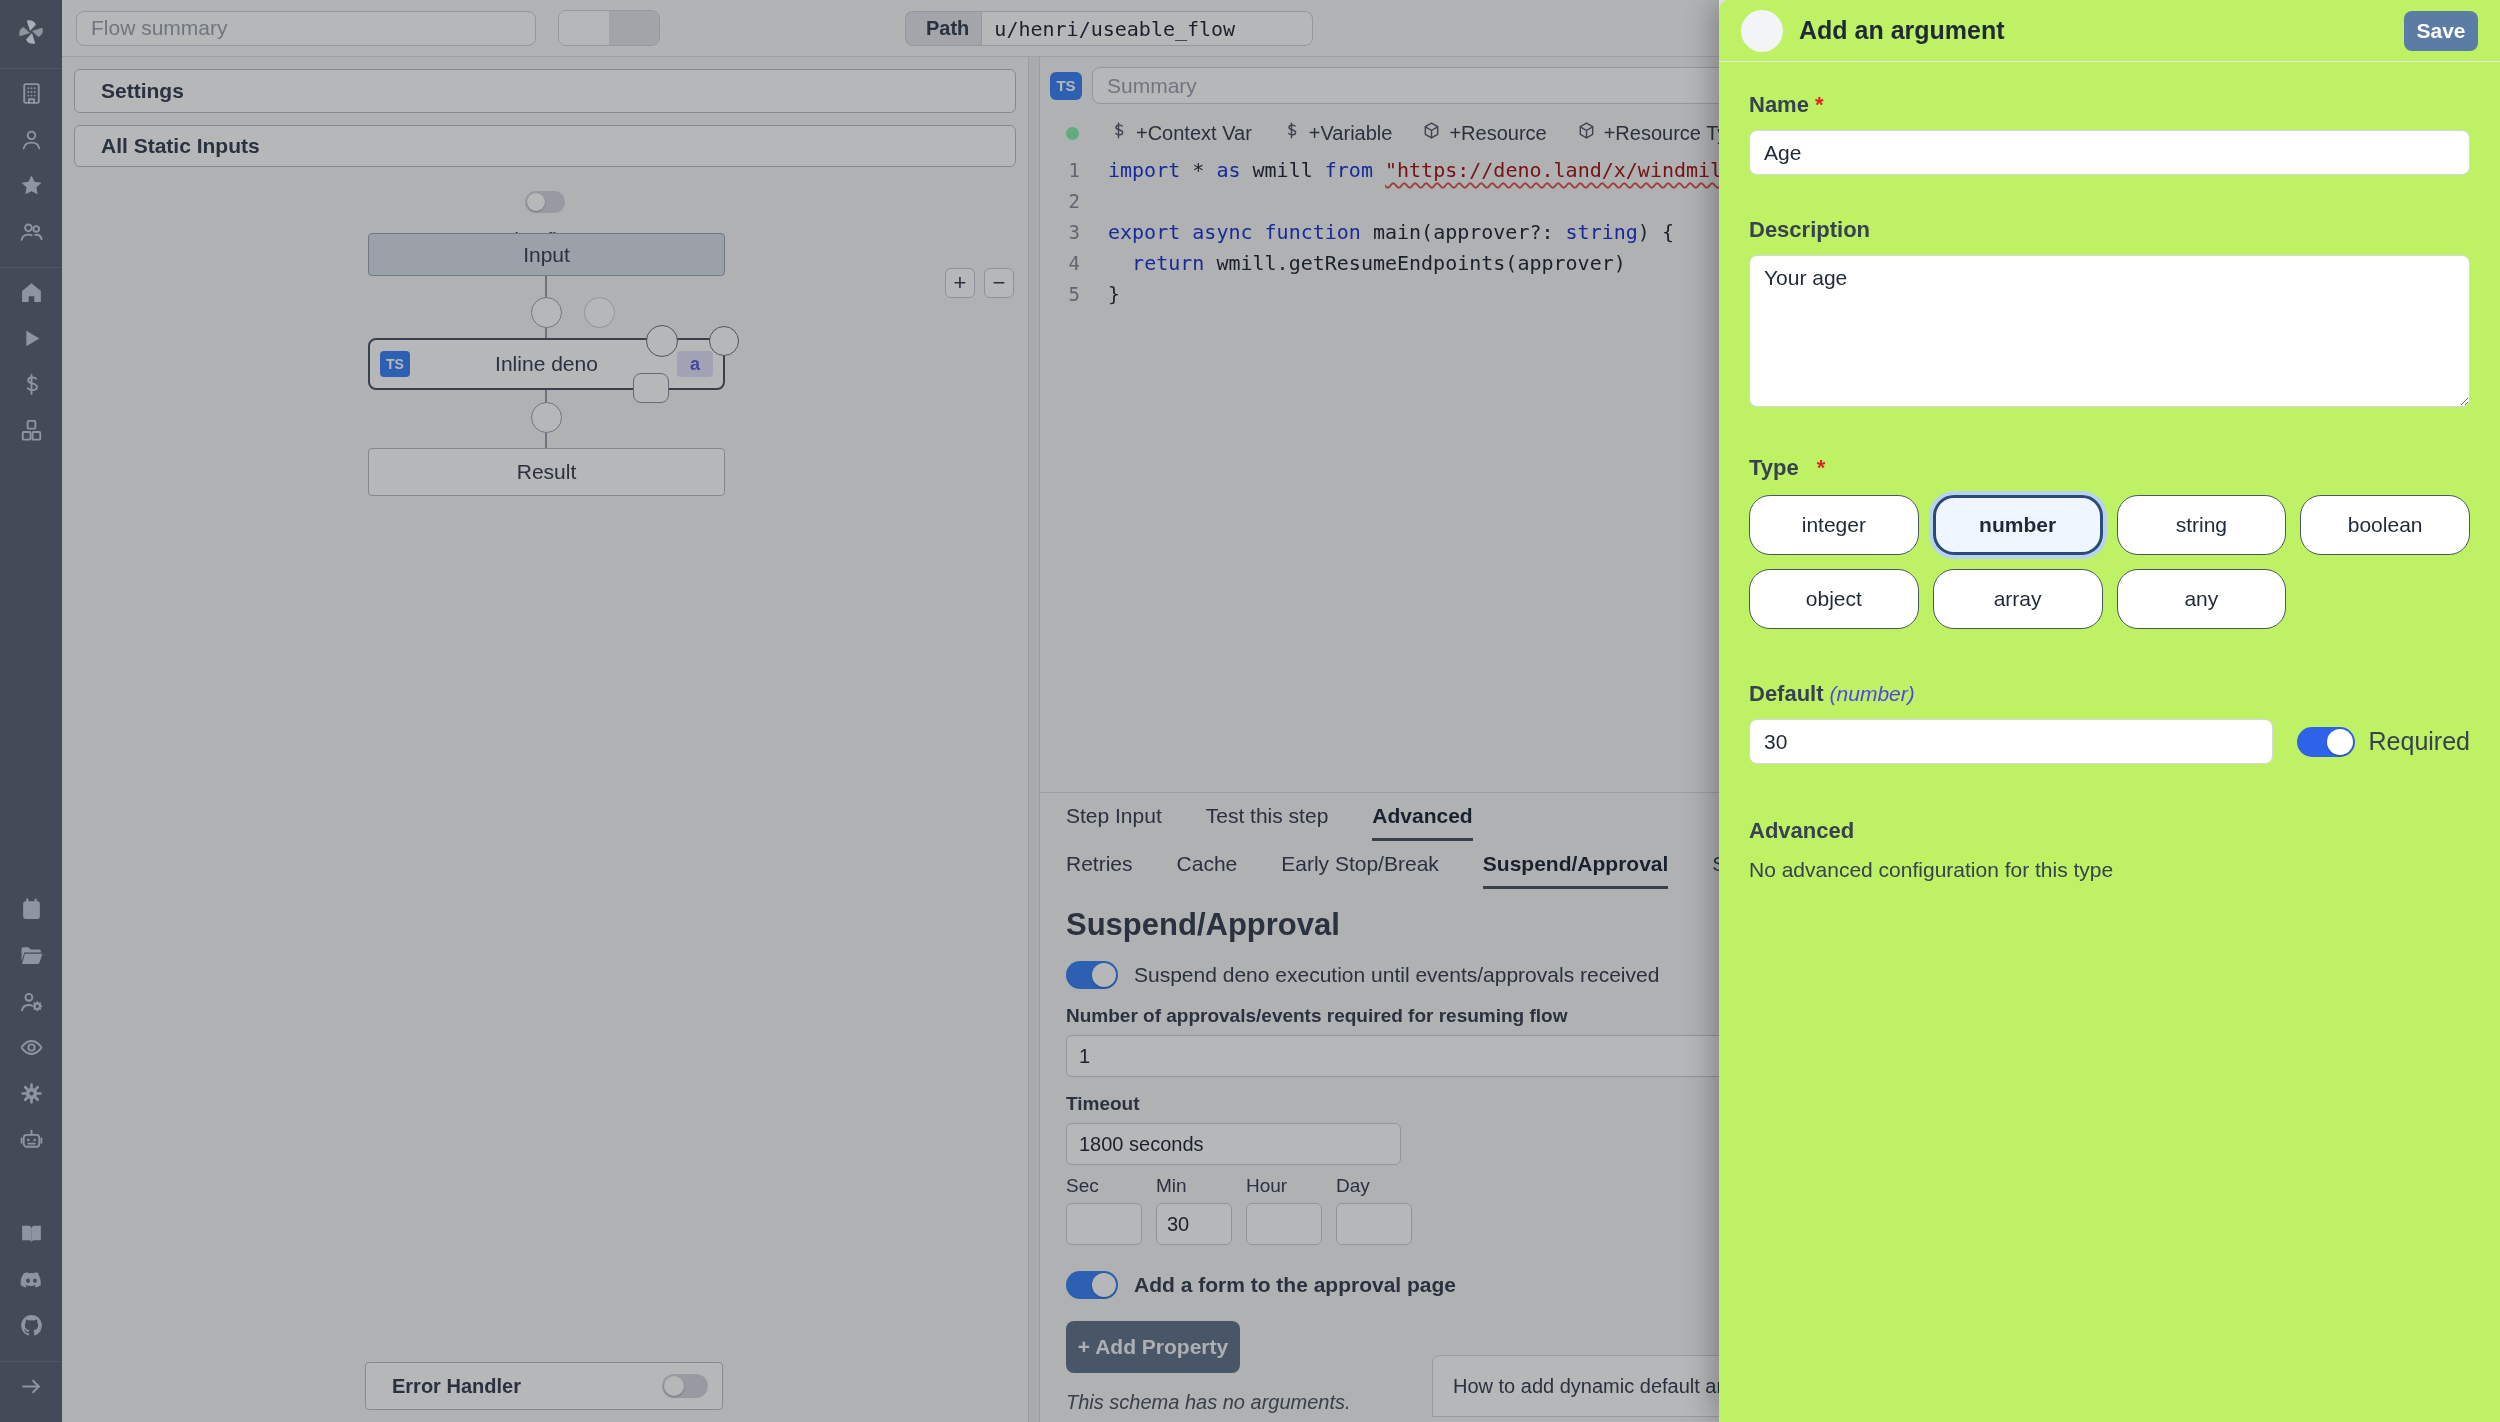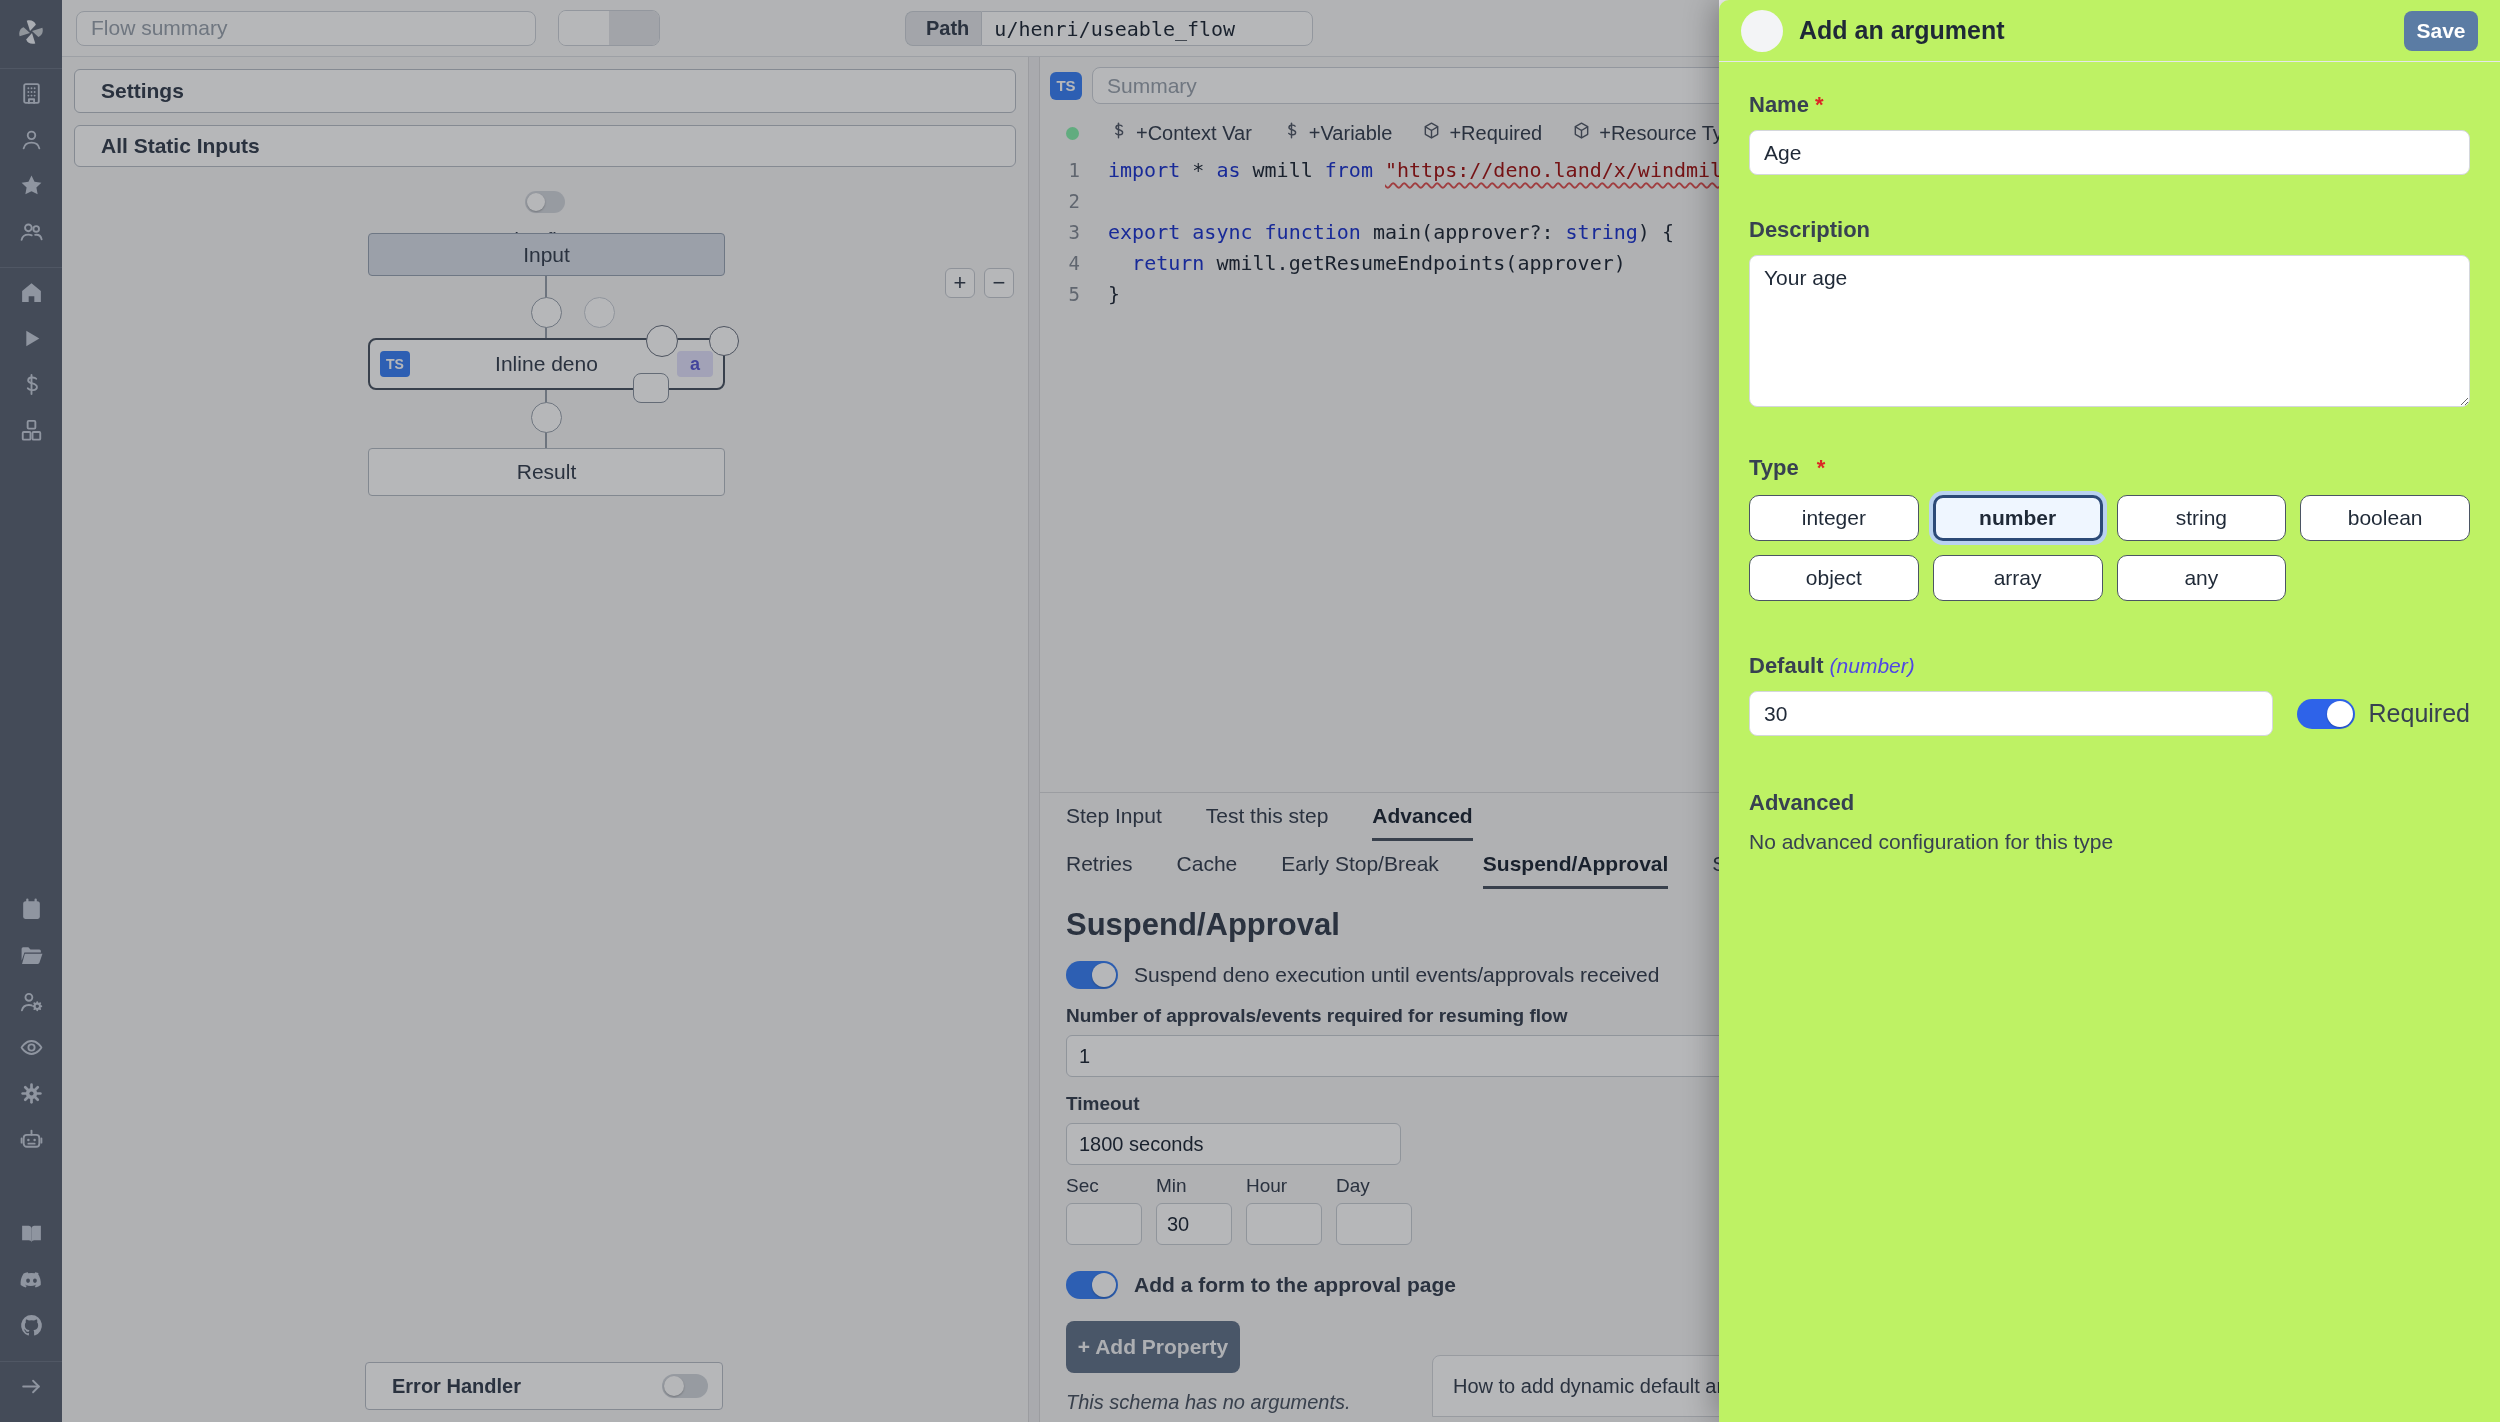--- a/index.html
+++ b/index.html
@@ -166,21 +166,21 @@
   .drawer-body { padding:30px 30px 0; }
   .f-label { font-size:22px; font-weight:600; color:#374151; display:flex; gap:6px; align-items:baseline; }
   .ast { color:#dc2626; font-weight:700; }
   .d-input { margin-top:12px; width:100%; height:45px; border:1px solid #d4d7dc; border-radius:8px;
     padding:0 14px; font-size:21px; color:#1f2937; font-family:"Liberation Sans",sans-serif; }
   .d-textarea { margin-top:12px; width:100%; height:152px; border:1px solid #d4d7dc; border-radius:8px;
     padding:10px 14px; font-size:21px; color:#1f2937; font-family:"Liberation Sans",sans-serif;
     resize:vertical; }
   .mt40 { margin-top:42px; } .mt44 { margin-top:44px; } .mt52 { margin-top:52px; } .mt56 { margin-top:54px; }
   .type-grid { margin-top:14px; display:grid; grid-template-columns:repeat(4,1fr); gap:14px; }
-  .type-btn { height:46px; background:#fff; border:1.5px solid #4b5563; border-radius:10px;
+  .type-btn { height:60px; background:#fff; border:1.5px solid #4b5563; border-radius:21px;
     font-size:21px; font-weight:500; color:#1f2937; cursor:pointer; font-family:"Liberation Sans",sans-serif; }
   .type-btn.selected { background:#eff6ff; border:3px solid #2c4a77; box-shadow:0 0 0 4px #b9d2f0; font-weight:600; }
   .hint { font-style:italic; font-weight:400; color:#4f46e5; font-size:21px; }
   .default-row { margin-top:12px; display:flex; align-items:center; }
   .default-row .d-input { margin-top:0; width:560px; }
   .req-lbl { font-size:25px; color:#374151; margin-left:14px; }
   .adv-note { margin-top:14px; font-size:21px; color:#374151; }
 </style>
 </head>
 <body>
@@ -434,21 +434,21 @@
                 <path d="M12 2.8v18.4"></path>
                 <path d="M16.5 6.5c-1.2-1.6-7.7-2.2-7.7 1.6 0 3.6 8.4 2.2 8.4 6.3 0 3.9-7 3.6-8.7 1.3"></path>
               </svg></span>
             <span>+Variable</span>
           </button>
           <button class="tool-btn">
             <span style="opacity:.85;"><svg viewBox="0 0 24 24" width="19" height="19" fill="none" stroke="currentColor" stroke-width="1.8" stroke-linecap="round" stroke-linejoin="round">
                 <path d="M12 2.8l7.8 4.4v9.6L12 21.2l-7.8-4.4V7.2z"></path>
                 <path d="M12 12L4.4 7.5M12 12l7.6-4.5M12 12v9"></path>
               </svg></span>
-            <span>+Required</span>
+            <span>+Resource</span>
           </button>
           <button class="tool-btn">
             <span style="opacity:.85;"><svg viewBox="0 0 24 24" width="19" height="19" fill="none" stroke="currentColor" stroke-width="1.8" stroke-linecap="round" stroke-linejoin="round">
                 <path d="M12 2.8l7.8 4.4v9.6L12 21.2l-7.8-4.4V7.2z"></path>
                 <path d="M12 12L4.4 7.5M12 12l7.6-4.5M12 12v9"></path>
               </svg></span>
             <span>+Resource Type</span>
           </button>
           <button class="tool-btn">
             <span style="opacity:.85;"><svg viewBox="0 0 24 24" width="19" height="19" fill="none" stroke="currentColor" stroke-width="1.8" stroke-linecap="round" stroke-linejoin="round">

